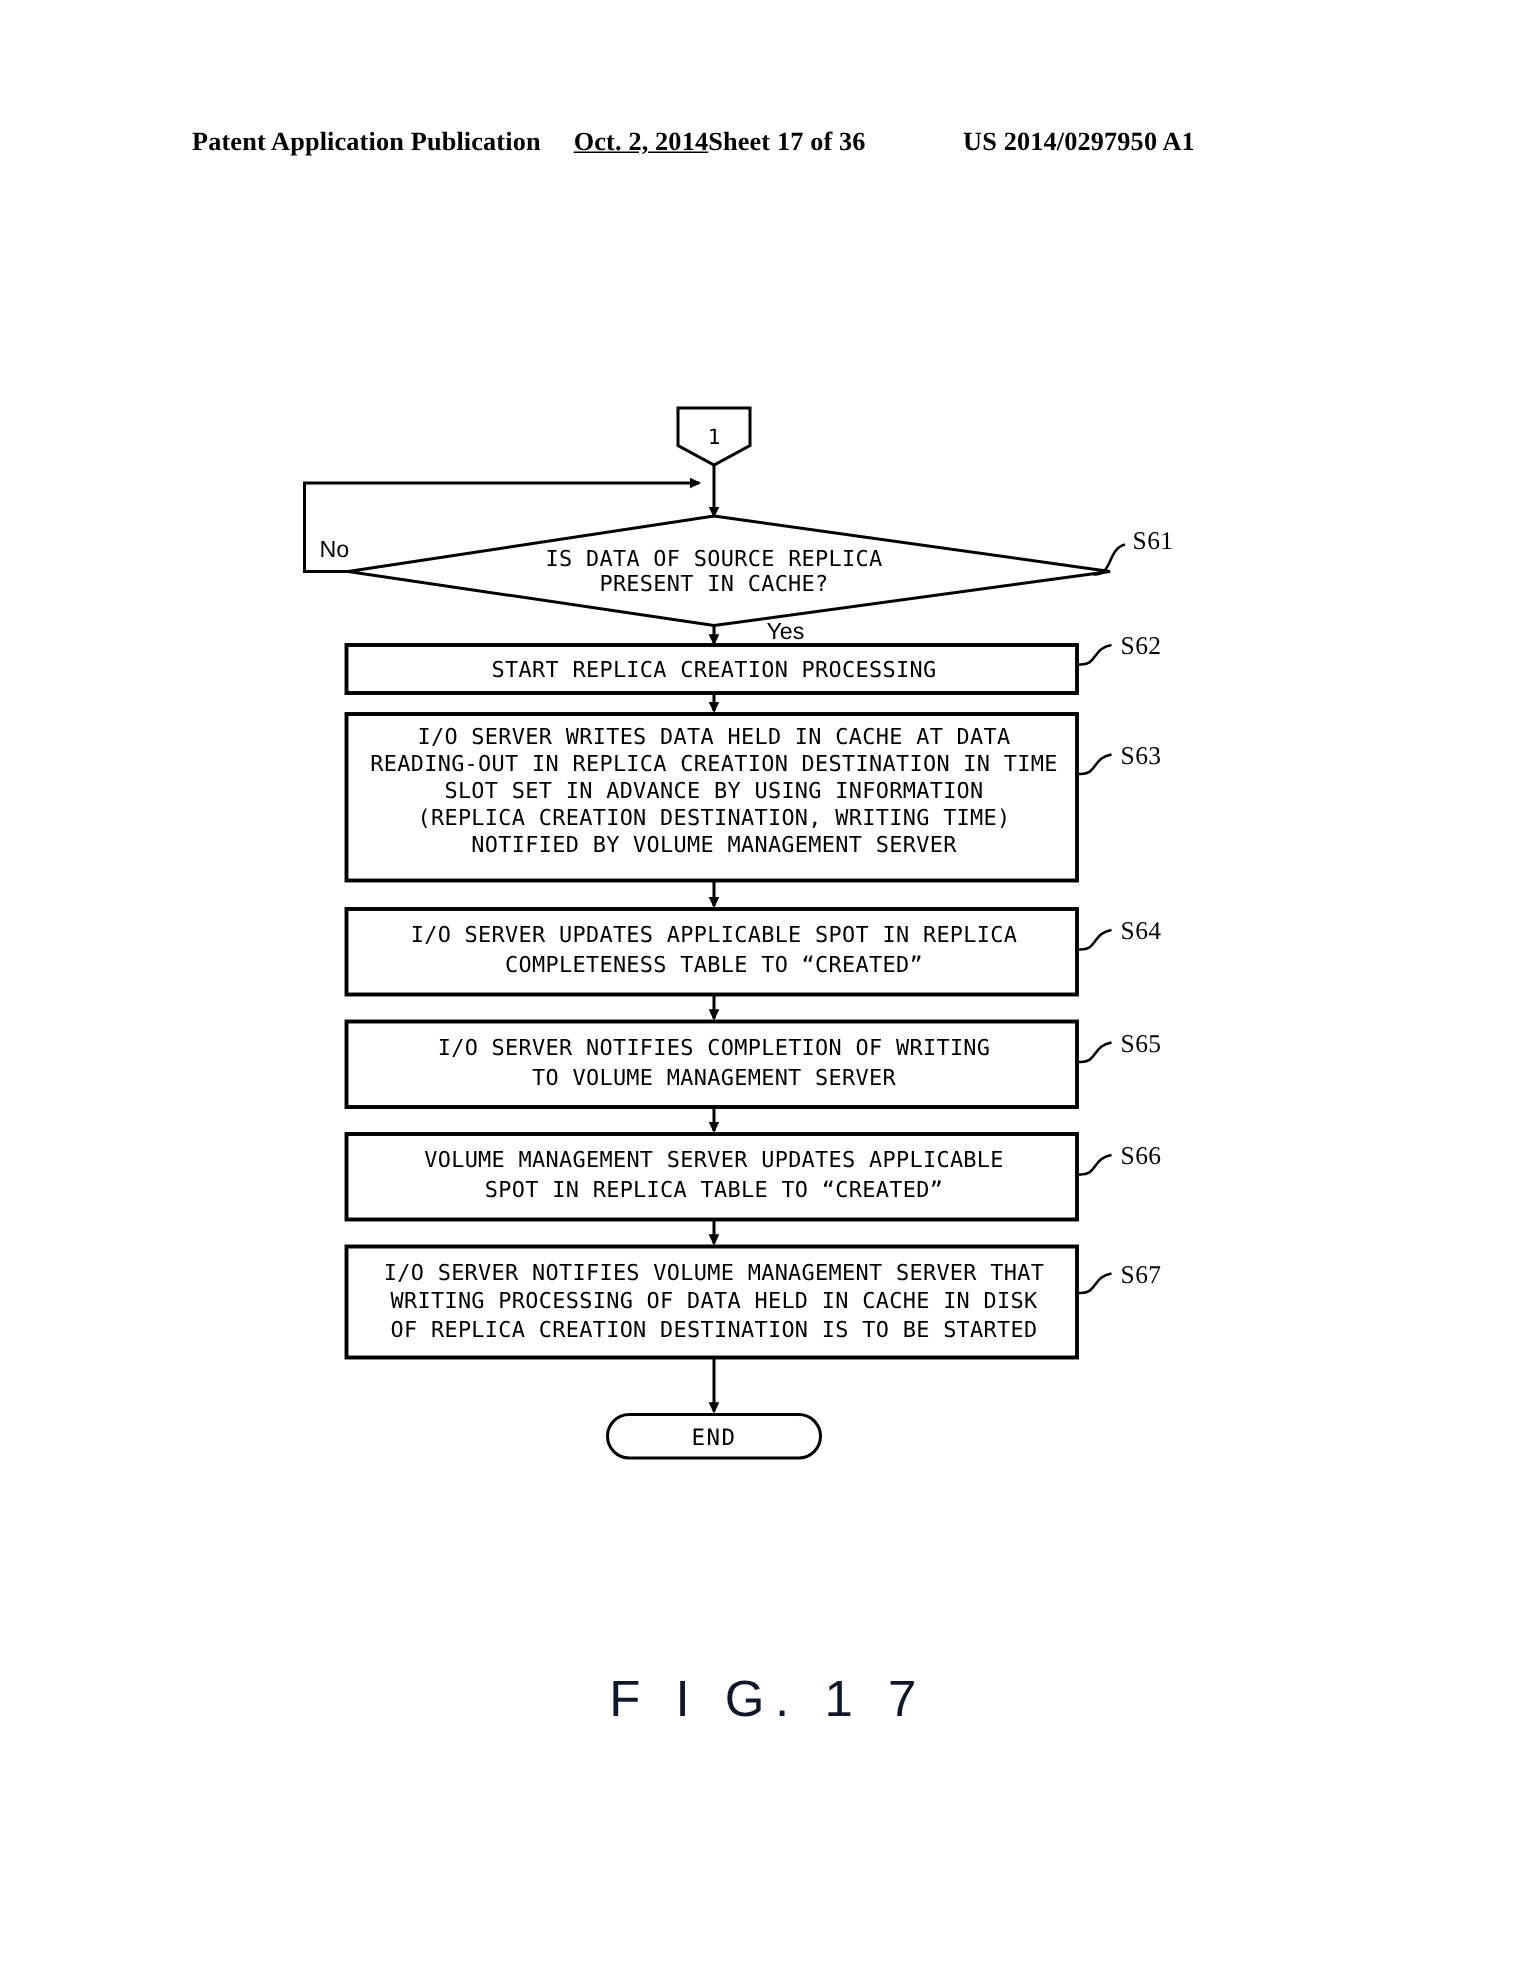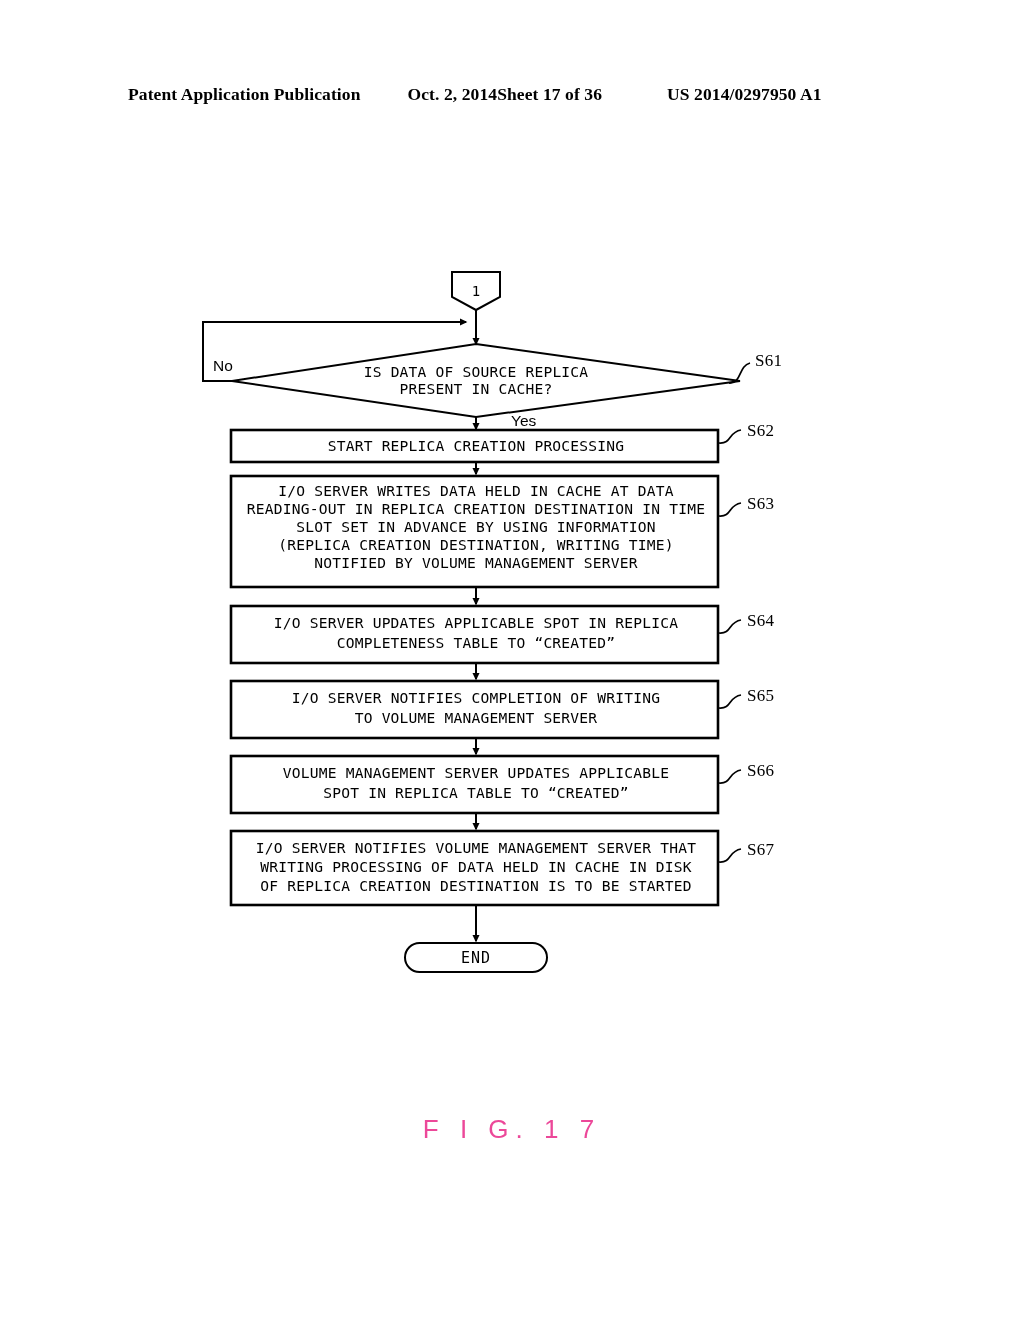--- a/index.html
+++ b/index.html
@@ -34,36 +34,36 @@
     flex-direction: row;
     align-items: baseline;
     justify-content: flex-start;
     font-family: "Liberation Serif", serif;
     font-weight: bold;
     font-size: 17.5px;
     letter-spacing: 0.1px;
     white-space: nowrap;
   }
   .hdr-pub   { margin-left: 128px; }
-  .hdr-date  { margin-left: 47px; }
+  .hdr-date  { margin-left: 22px; text-decoration: underline; }
   .hdr-sheet { }
   .hdr-num   { margin-left: 65px; }
 
   
   .fig-caption {
     position: absolute;
     left: 0;
     top: 1114px;
     width: 1024px;
     text-align: center;
     font-family: "Liberation Sans", sans-serif;
-    font-size: 26px;
+    font-size: 34px;
     font-weight: 400;
     letter-spacing: 7px;
-    color: #ec4899;
+    color: #0f172a;
   }
 
   
   #flow {
     position: absolute;
     left: 0;
     top: 0;
     width: 1024px;
     height: 1320px;
   }

